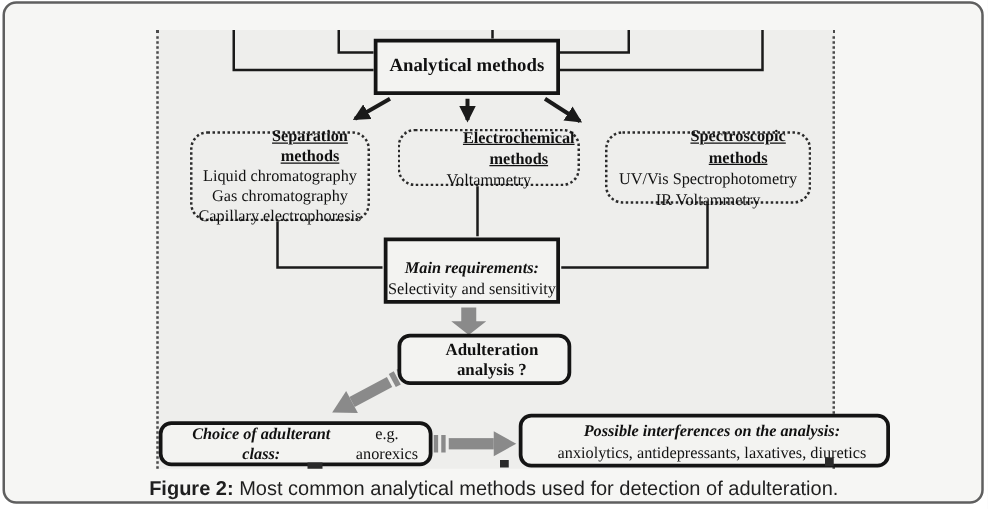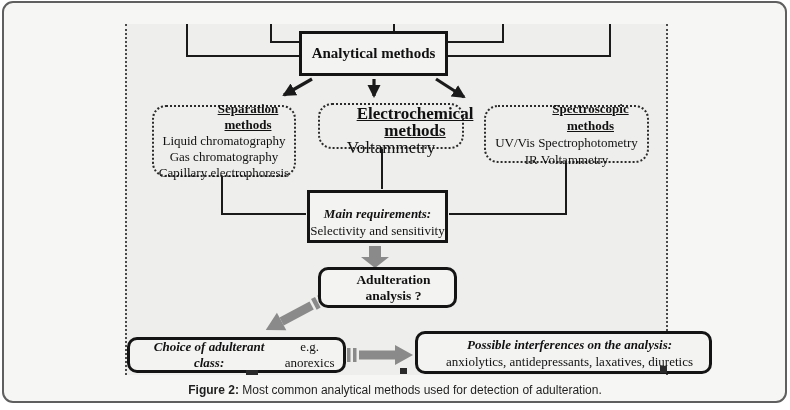--- a/index.html
+++ b/index.html
@@ -20,37 +20,37 @@
 
   .box { position:absolute; display:flex; flex-direction:column; align-items:center;
          justify-content:center; text-align:center; color:#111; }
   .solid  { border:3px solid #141414; background:#f3f3f1; }
   .dotted { border:2px dotted #2b2b2b; border-radius:14px; background:transparent; }
   .rounded { border:3px solid #141414; border-radius:10px; background:#f3f3f1;padding-left:12px; }
 
   .root-box { left:299px; top:31px; width:149px; height:45px;
               font-weight:bold; font-size:15px; }
   .box-sep  { left:152px; top:105px; width:144px; height:72px; font-size:13px; line-height:16px; }
-  .box-ele  { left:318px; top:103px; width:146px; height:46px; font-size:17px; line-height:17px;justify-content:space-between; }
+  .box-ele  { left:318px; top:103px; width:146px; height:46px; font-size:13px; line-height:17px; }
   .box-spe  { left:484px; top:105px; width:165px; height:58px; font-size:13px; line-height:17px; }
   .m-title  { font-weight:bold; text-decoration:underline;padding-left:48px; }
 
   .box-req { left:307px; top:190px; width:141px; height:53px;
              font-size:13px; justify-content:space-evenly; }
   .req-title { font-weight:bold; font-style:italic;margin-top:12px; }
 
   .box-ana { left:318px; top:267px; width:139px; height:41px;
              font-weight:bold; font-size:13.5px; }
 
   .box-choice { left:127px; top:337px; width:219px; height:36px; font-size:13px; flex-direction:row; }
   .box-intf   { left:415px; top:331px; width:297px; height:43px; font-size:13px; line-height:17px; }
   .bi { font-weight:bold; font-style:italic; }
 
   .caption { position:absolute; left:0; top:383px; width:790px; text-align:center;
-             font-family:"Liberation Sans", sans-serif; font-size:12px; color:#1f1f1f; }
+             font-family:"Liberation Sans", sans-serif; font-size:16px; color:#1f1f1f; }
   .caption b { font-weight:bold; }
 
   .artifact { position:absolute; background:#2a2a2a; }
   .a1 { left:246px; top:370px; width:12px; height:5px; }
   .a2 { left:400px; top:368px; width:7px;  height:6px; }
   .a3 { left:660px; top:366px; width:7px;  height:7px; }
 </style>
 </head>
 <body>
 

